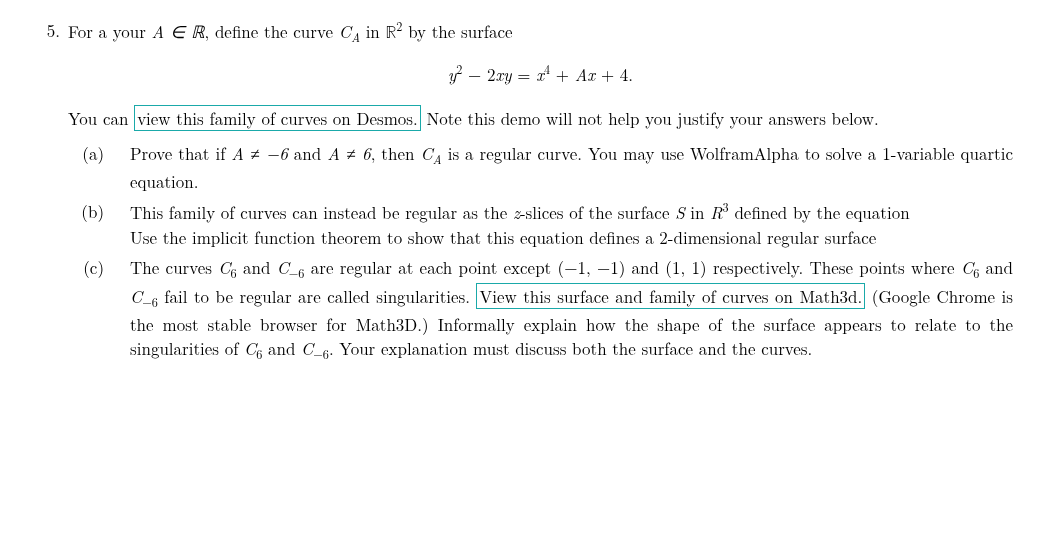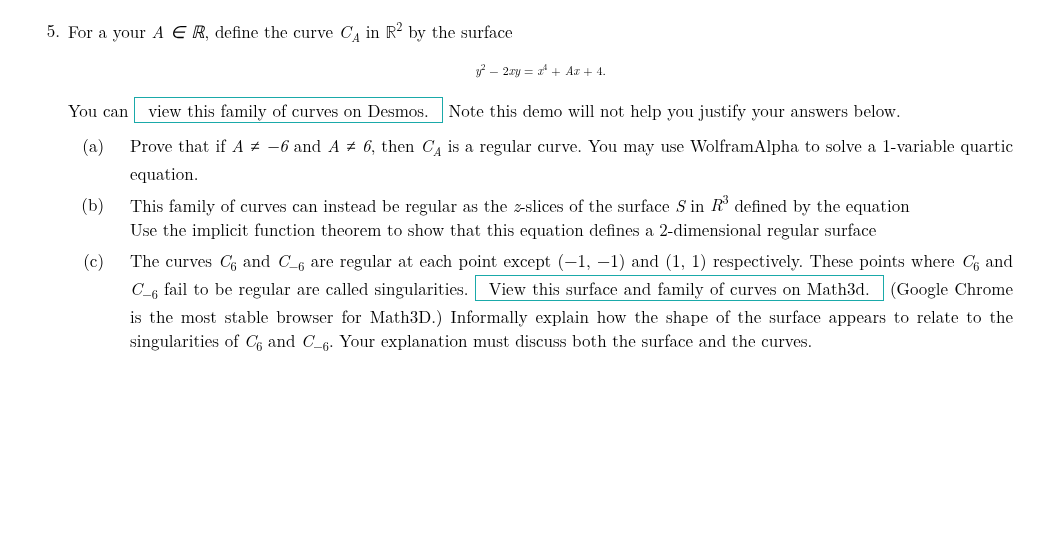--- a/index.html
+++ b/index.html
@@ -27,37 +27,37 @@
     }
     .problem-body {
       flex: 1;
     }
     .intro-line {
       margin-bottom: 4px;
     }
     .equation {
       text-align: center;
       margin: 14px 0 20px 0;
-      font-size: 12px;
+      font-size: 17px;
       font-style: italic;
     }
     .equation .sup {
       font-size: 0.72em;
       vertical-align: super;
       font-style: normal;
     }
     .rm { font-style: normal; }
     .note {
       margin: 8px 0 10px 0;
     }
     .link {
       color: #000;
       text-decoration: none;
       border: 1px solid #1aa9a9;
-      padding: 0 13px;
+      padding: 0 2px;
       border-radius: 0;
       display: inline;
     }
     .subparts {
       margin-left: 0;
       margin-top: 6px;
     }
     .subpart {
       display: flex;
       gap: 6px;

